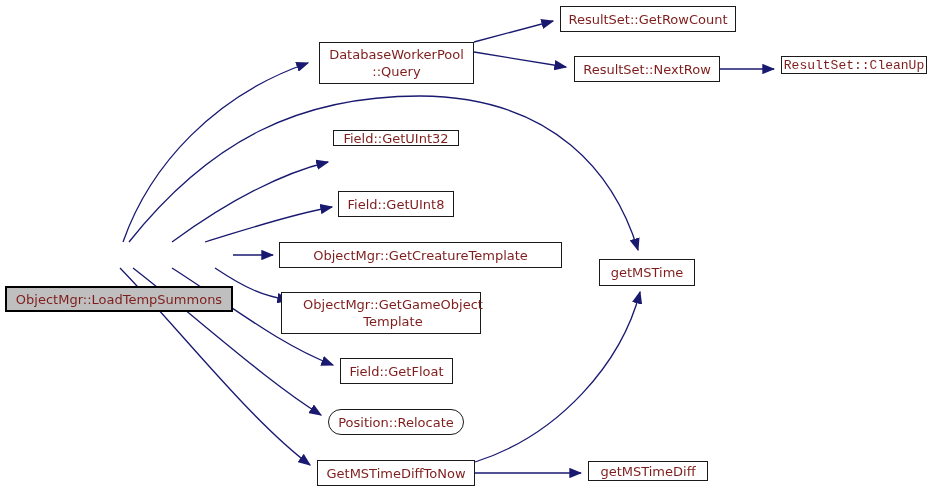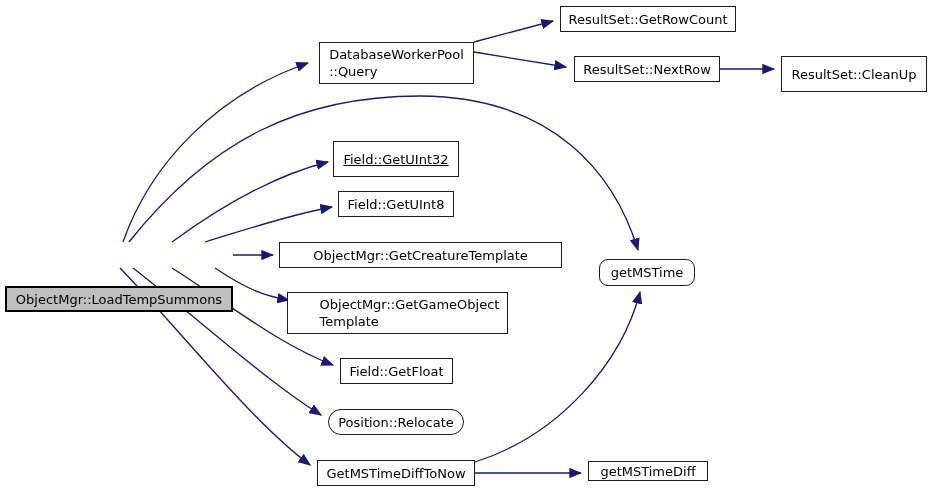--- a/index.html
+++ b/index.html
@@ -25,26 +25,27 @@
   .edge {
     fill: none;
     stroke: #191970;
     stroke-width: 1.3;
   }
   .node {
     position: absolute;
     box-sizing: border-box;
     background: #ffffff;
     border: 1px solid #1a1a1a;
-    color: #000000;
+    color: #7f1d1d;
     font-size: 13px;
     line-height: 17px;
     display: flex;
     align-items: center;
     justify-content: center;
+    text-align: center;
     white-space: pre-line;
     cursor: pointer;
   }
   .node.highlight {
     background: #bfbfbf;
     border: 2px solid #000000;
     cursor: default;
     margin-top: 44px;
   }
 </style>
@@ -77,34 +78,34 @@
 
   <div class="node highlight" style="left:5px; top:242px; width:228px; height:26px;">ObjectMgr::LoadTempSummons</div>
 
   <div class="node" style="left:319px; top:23px; width:155px; height:42px;margin-top:19px;">DatabaseWorkerPool
 ::Query</div>
 
   <div class="node" style="left:560px; top:6px; width:176px; height:26px;">ResultSet::GetRowCount</div>
 
   <div class="node" style="left:574px; top:56px; width:146px; height:26px;">ResultSet::NextRow</div>
 
-  <div class="node" style="left:781px; top:56px; width:146px; height:36px;">ResultSet::CleanUp</div>
+  <div class="node" style="left:781px; top:56px; width:146px; height:18px;font-family:Liberation Mono, monospace;">ResultSet::CleanUp</div>
 
-  <div class="node" style="left:333px; top:141px; width:126px; height:36px;text-decoration:underline;">Field::GetUInt32</div>
+  <div class="node" style="left:333px; top:130px; width:126px; height:16px;">Field::GetUInt32</div>
 
   <div class="node" style="left:338px; top:191px; width:116px; height:26px;">Field::GetUInt8</div>
 
   <div class="node" style="left:279px; top:242px; width:283px; height:26px;">ObjectMgr::GetCreatureTemplate</div>
 
-  <div class="node" style="left:287px; top:292px; width:221px; height:42px;padding-left:24px;">ObjectMgr::GetGameObject
+  <div class="node" style="left:281px; top:292px; width:200px; height:42px;padding-left:24px;">ObjectMgr::GetGameObject
 Template</div>
 
   <div class="node" style="left:340px; top:358px; width:113px; height:26px;">Field::GetFloat</div>
 
   <div class="node" style="left:328px; top:409px; width:136px; height:26px;border-radius:13px;">Position::Relocate</div>
 
   <div class="node" style="left:317px; top:460px; width:158px; height:26px;">GetMSTimeDiffToNow</div>
 
-  <div class="node" style="left:599px; top:259px; width:96px; height:27px;border-radius:9px;">getMSTime</div>
+  <div class="node" style="left:599px; top:259px; width:96px; height:27px;">getMSTime</div>
 
   <div class="node" style="left:588px; top:461px; width:120px; height:20px;">getMSTimeDiff</div>
 
 </div>
 
 </body></html>

